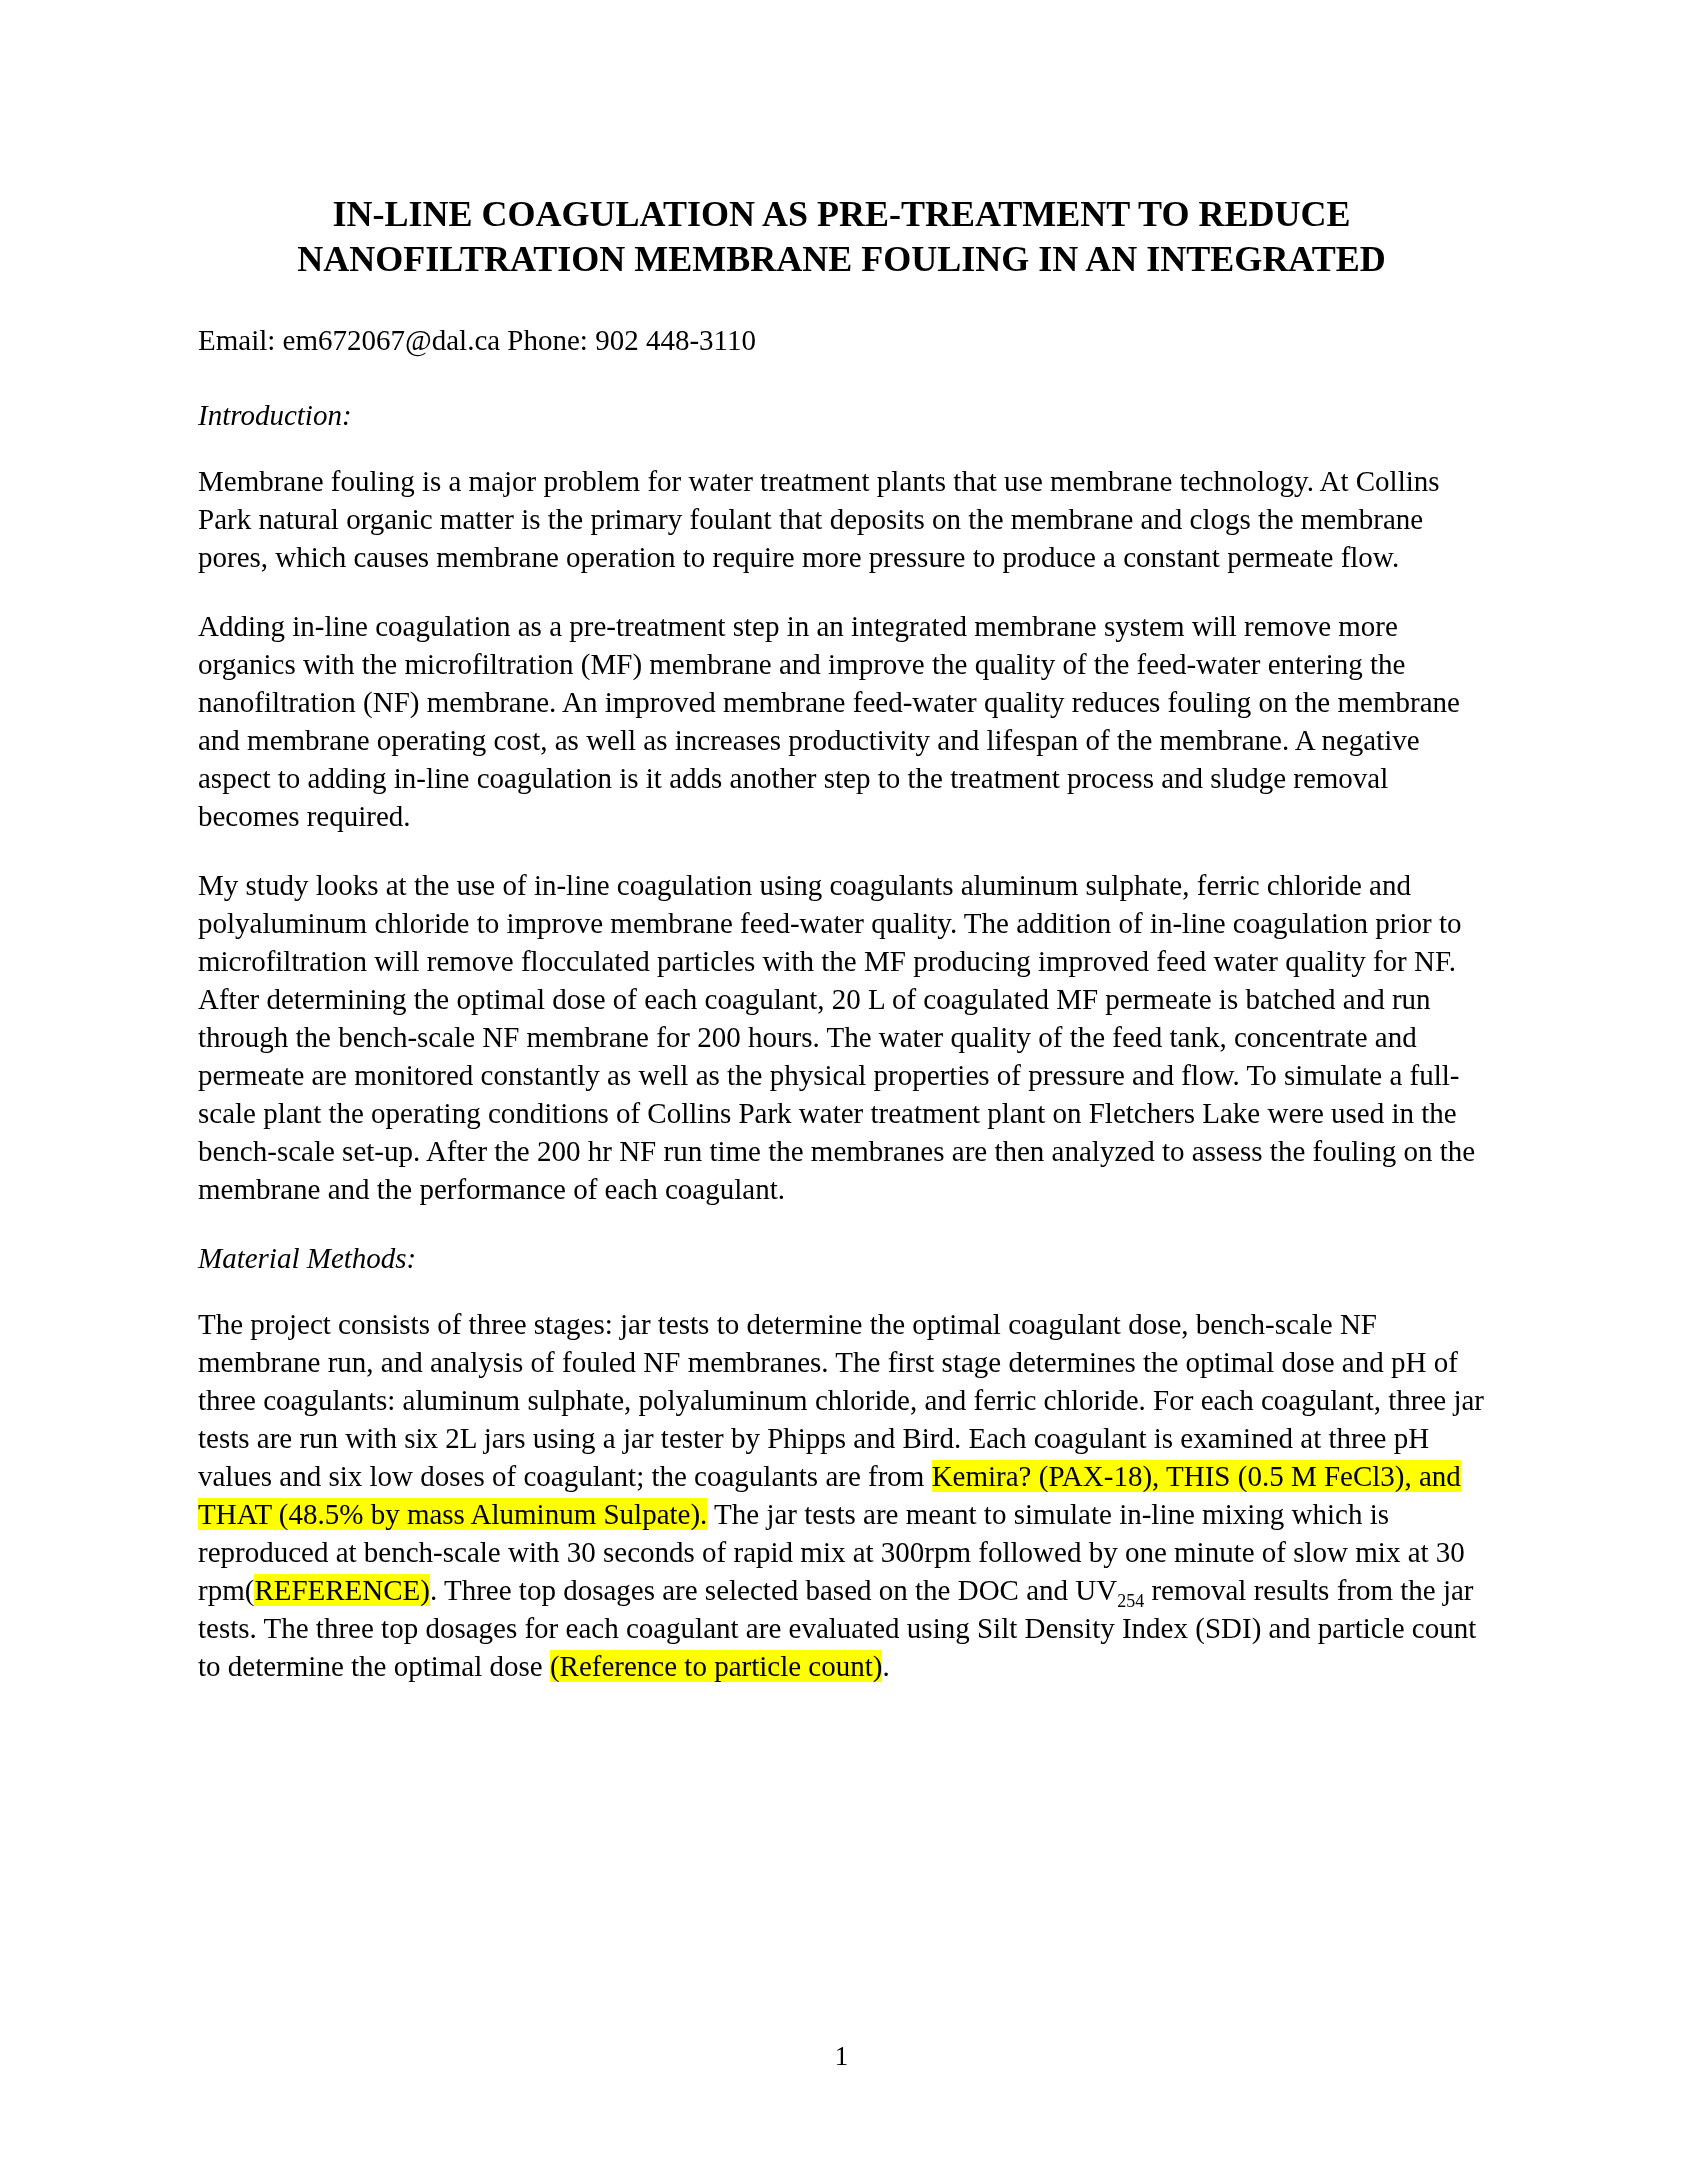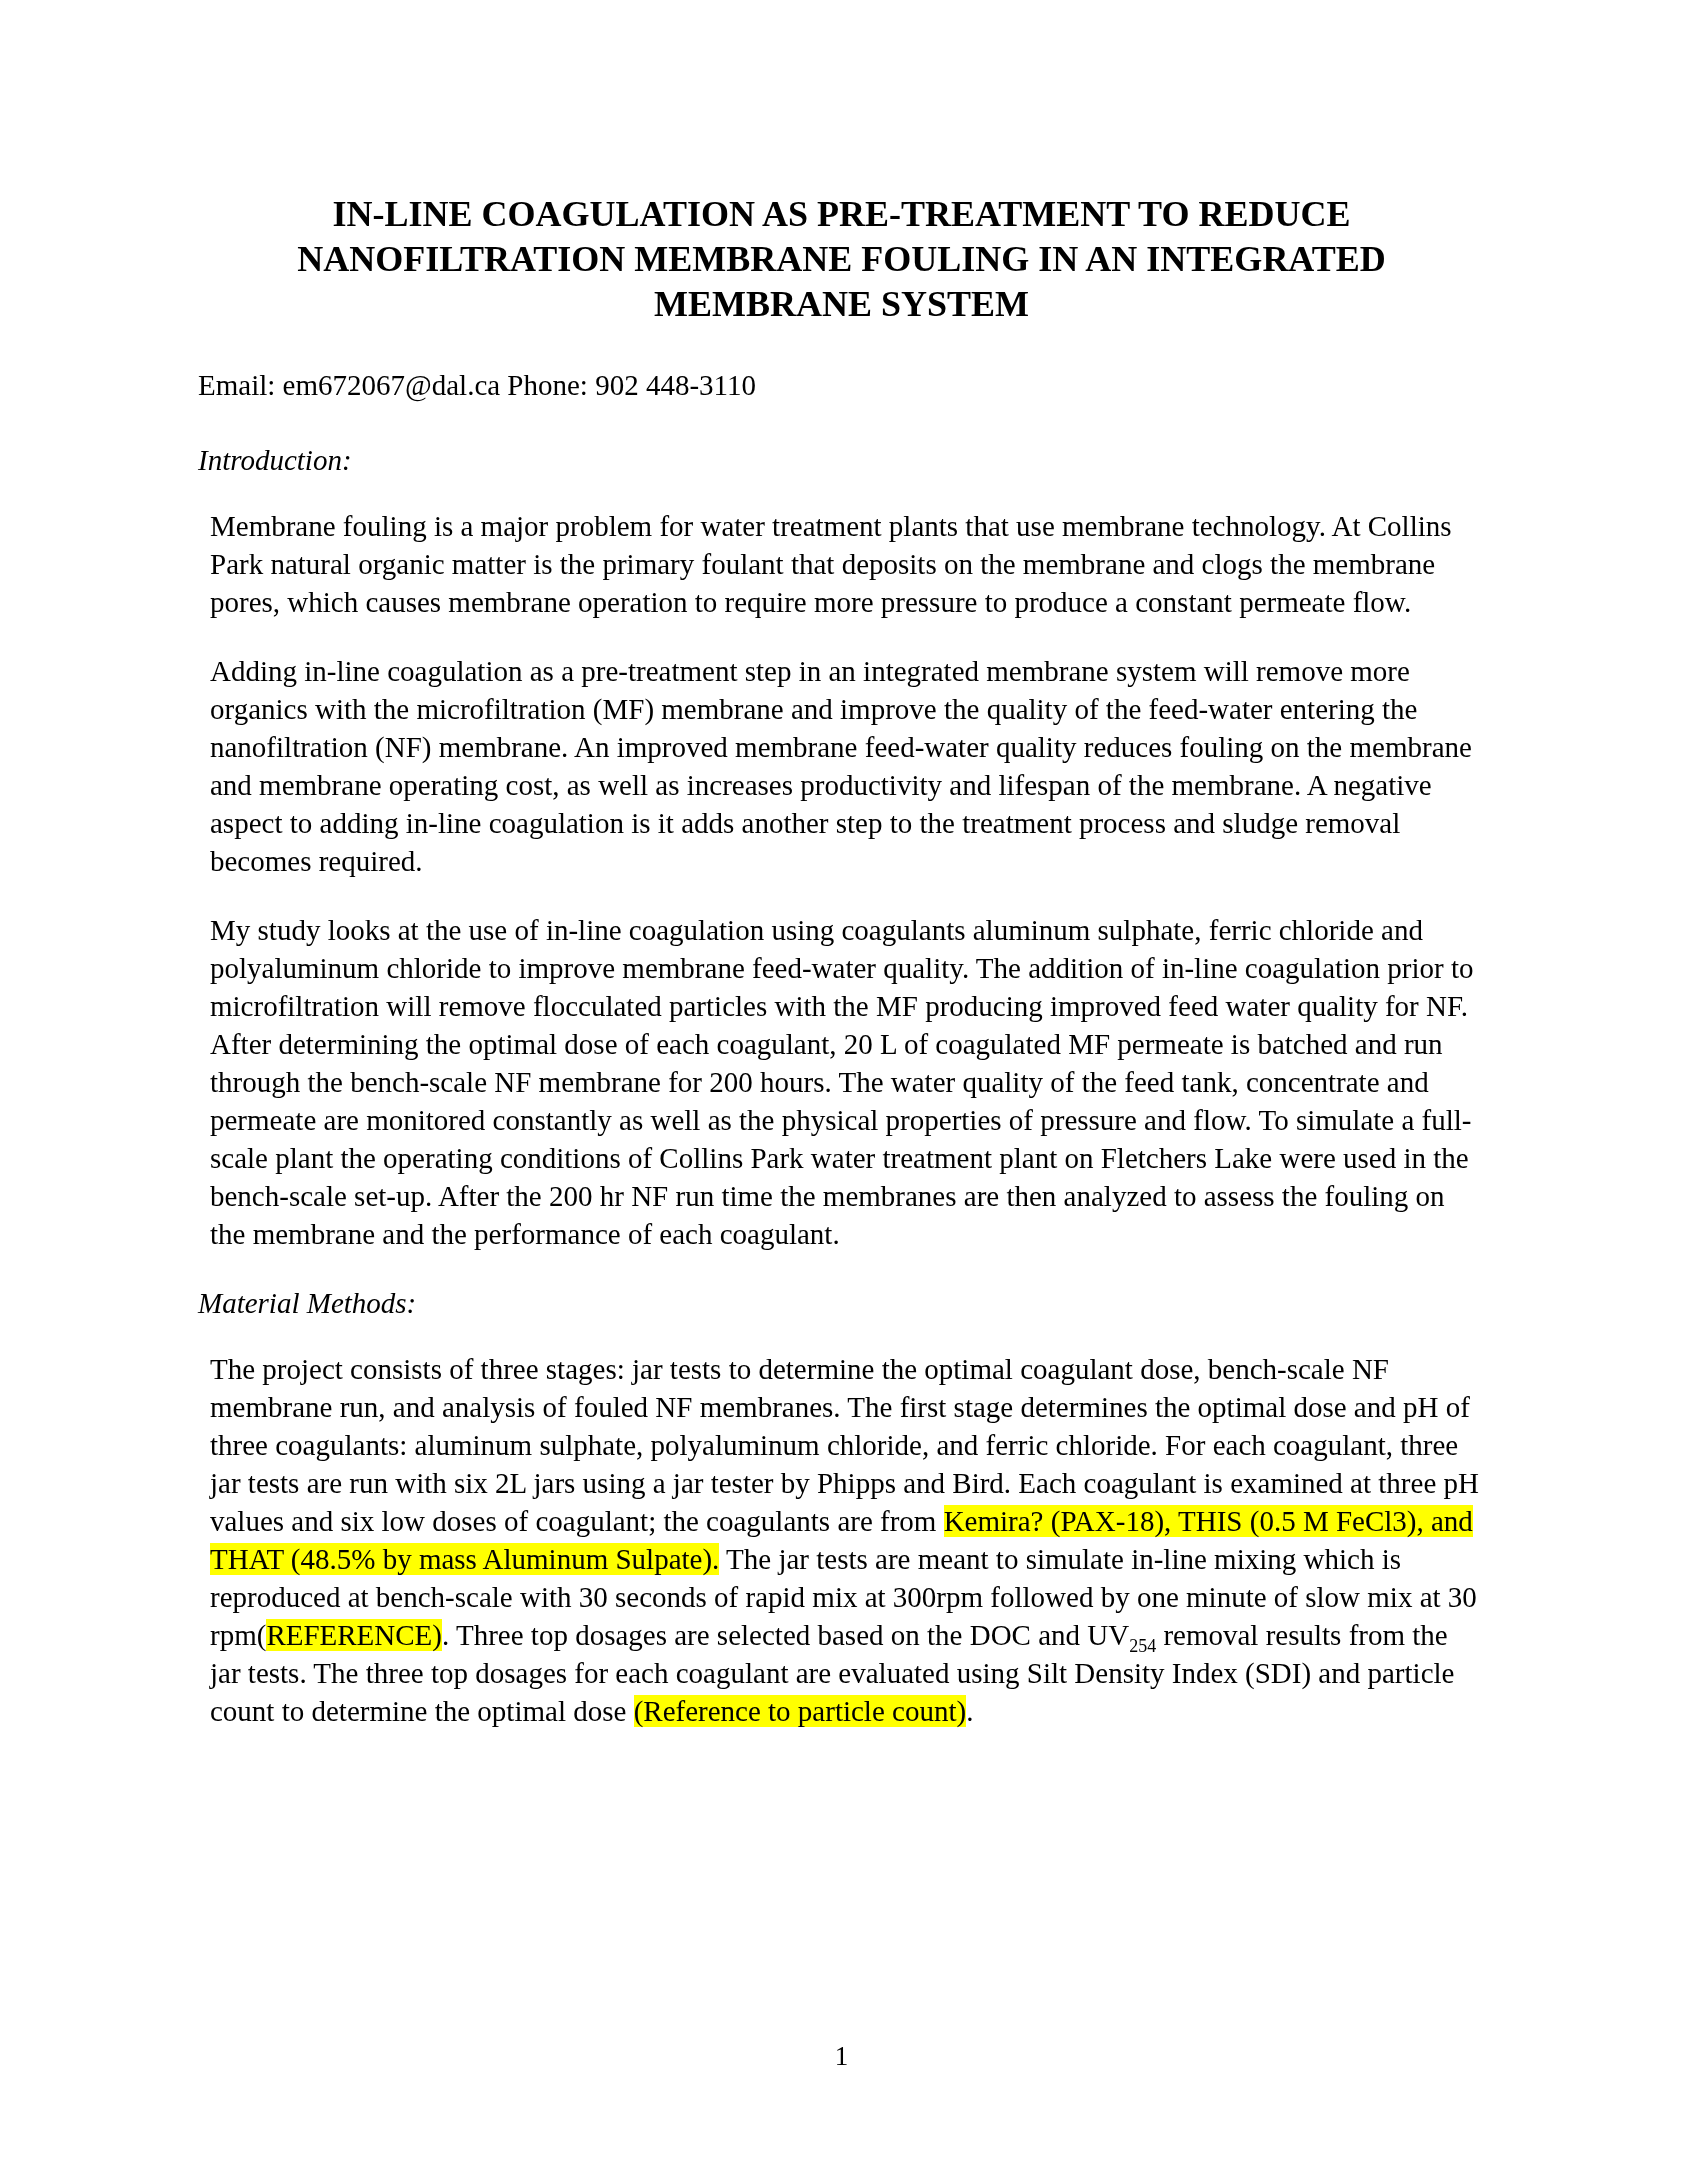--- a/index.html
+++ b/index.html
@@ -38,21 +38,21 @@
   .section-heading {
     font-size: 29px;
     line-height: 39px;
     font-weight: normal;
     font-style: italic;
     margin: 0 0 27px 0;
   }
   p.body-para {
     font-size: 29px;
     line-height: 38px;
-    margin: 0 0 31px 12px;
+    margin: 0 0 31px 0;
     text-align: left;
   }
   .hl {
     background: #ffff00;
     color: #000000;
   }
   sub.chem-sub {
     font-size: 0.62em;
     line-height: 0;
   }
@@ -67,21 +67,20 @@
   }
 </style>
 </head>
 <body>
 
 <div class="page-body">
 
   <div class="doc-title">
     <div>IN-LINE COAGULATION AS PRE-TREATMENT TO REDUCE</div>
     <div>NANOFILTRATION MEMBRANE FOULING IN AN INTEGRATED</div>
-    <div>MEMBRANE SYSTEM</div>
   </div>
 
   <div class="authors-block">
     <div class="author-regular">Email: em672067@dal.ca Phone: 902 448-3110</div>
   </div>
 
   <div class="section-heading">Introduction:</div>
 
   <p class="body-para">Membrane fouling is a major problem for water treatment plants that use membrane technology. At Collins Park natural organic matter is the primary foulant that deposits on the membrane and clogs the membrane pores, which causes membrane operation to require more pressure to produce a constant permeate flow.</p>
 

